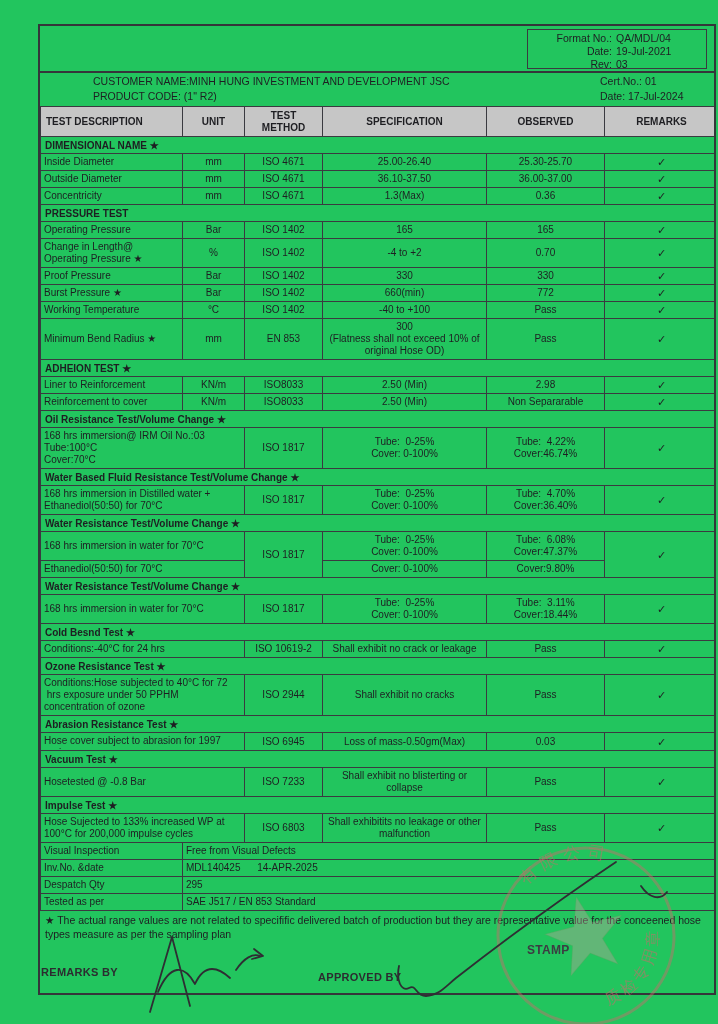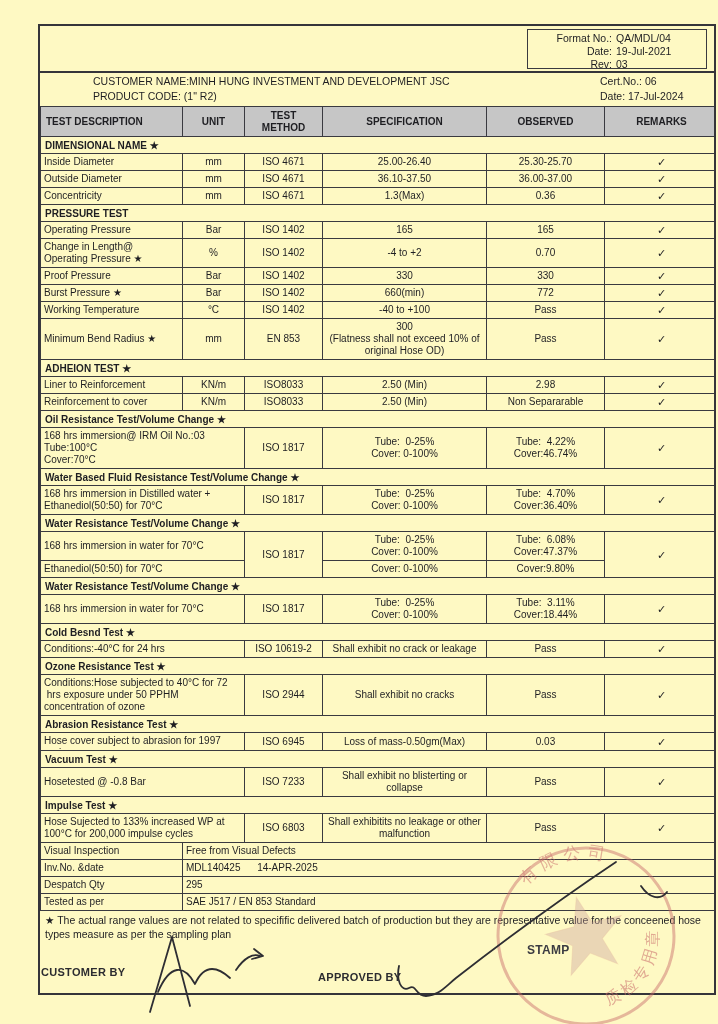--- a/index.html
+++ b/index.html
@@ -1,19 +1,19 @@
 <!DOCTYPE html>
 <html><head>
 <meta charset="utf-8">
 <style>
   * { margin:0; padding:0; box-sizing:border-box; }
   html,body { background:#ffffff; }
   .page {
     position:relative; width:718px; height:1024px;
-    background:#fef9c3; overflow:hidden;
+    background:#22c55e; overflow:hidden;
     font-family:"Liberation Sans", sans-serif; color:#1e1e22;
   }
   .doc {
     position:absolute; left:38px; top:24px; width:678px; height:971px;
     border:2px solid #35353a; overflow:hidden; background:transparent;
   }
   
   .header-zone { position:relative; height:47px; border-bottom:2px solid #35353a; }
   .format-box {
     position:absolute; top:3px; right:7px; bottom:2px; width:180px;
@@ -77,21 +77,21 @@
           <span class="flabel">Rev:</span>
           <span class="fvalue">03</span>
         </div>
       </div>
     </div>
 
 
     <div class="info-zone">
       <div class="info-row">
         <span>CUSTOMER NAME:MINH HUNG INVESTMENT AND DEVELOPMENT JSC</span>
-        <span class="right">Cert.No.: 06</span>
+        <span class="right">Cert.No.: 01</span>
       </div>
       <div class="info-row">
         <span>PRODUCT CODE: (1" R2)</span>
         <span class="right">Date: 17-Jul-2024</span>
       </div>
     </div>
 
     <table>
       <colgroup id="cols">
           <col style="width: 142px;">
@@ -605,16 +605,16 @@
     </text>
   </svg>
 
   <svg class="sig-overlay" width="718" height="1024" viewBox="0 0 718 1024">
     <g stroke="#2e2e33" stroke-width="1.8" fill="none" stroke-linecap="round" stroke-linejoin="round">
       <path d="M150,1012 L172,937 L190,1006 M158,992 C170,964 184,964 195,984 C205,962 219,968 230,978 M236,970 C244,958 253,953 260,956 M254,949 L263,956 L252,959"></path>
       <path d="M399,966 C396,980 401,992 409,988 C417,984 415,996 426,996 C438,996 445,987 456,978 C505,940 562,898 616,862 M641,886 C649,898 660,901 667,892"></path>
     </g>
   </svg>
 
-  <span class="sig-label" id="prepared-label">CUSTOMER BY</span>
+  <span class="sig-label" id="prepared-label">REMARKS BY</span>
   <span class="sig-label" id="approved-label">APPROVED BY</span>
   <span class="sig-label" id="stamp-label">STAMP</span>
 </div>
 
 </body></html>

